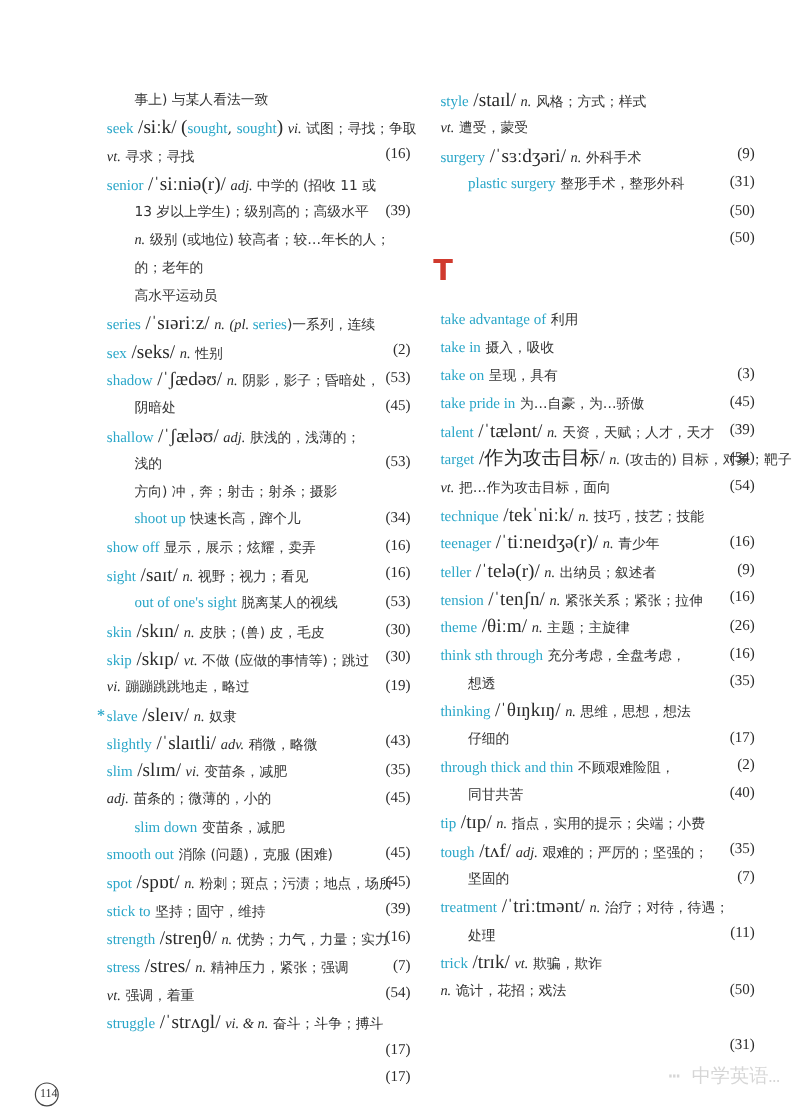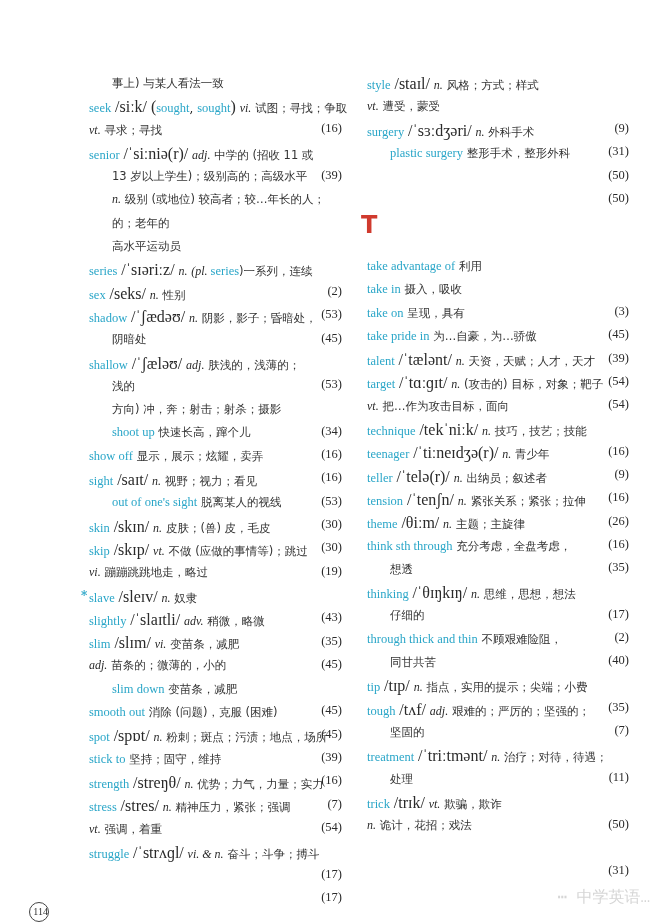--- a/index.html
+++ b/index.html
@@ -142,21 +142,21 @@
     <div class="line"><span class="hw">surgery</span> <span class="pron">/ˈsɜːdʒəri/</span> <span class="pos">n.</span> <span class="def">外科手术</span><span class="unit">(50)</span></div>
     <div class="line indent"><span class="hw">plastic surgery</span> <span class="def">整形手术，整形外科</span><span class="unit">(50)</span></div>
   </div>
 <div class="letter-heading">T</div>
 <div id="col-right-bottom" class="col col-right" style="top:255px;">
     <div class="line"><span class="hw">take advantage of</span> <span class="def">利用</span><span class="unit">(3)</span></div>
     <div class="line"><span class="hw">take in</span> <span class="def">摄入，吸收</span><span class="unit">(45)</span></div>
     <div class="line"><span class="hw">take on</span> <span class="def">呈现，具有</span><span class="unit">(39)</span></div>
     <div class="line"><span class="hw">take pride in</span> <span class="def">为…自豪，为…骄傲</span><span class="unit">(54)</span></div>
     <div class="line"><span class="hw">talent</span> <span class="pron">/ˈtælənt/</span> <span class="pos">n.</span> <span class="def">天资，天赋；人才，天才</span><span class="unit">(54)</span></div>
-    <div class="line"><span class="hw">target</span> <span class="pron">/ˈtɑːɡɪt/</span> <span class="pos">n.</span> <span class="def">(攻击的) 目标，对象；靶子</span></div>
+    <div class="line"><span class="hw">target</span> <span class="pron">/作为攻击目标/</span> <span class="pos">n.</span> <span class="def">(攻击的) 目标，对象；靶子</span></div>
     <div class="line indent-deep"><span class="pos">vt.</span> <span class="def">把…作为攻击目标，面向</span><span class="unit">(16)</span></div>
     <div class="line"><span class="hw">technique</span> <span class="pron">/tekˈniːk/</span> <span class="pos">n.</span> <span class="def">技巧，技艺；技能</span><span class="unit">(9)</span></div>
     <div class="line"><span class="hw">teenager</span> <span class="pron">/ˈtiːneɪdʒə(r)/</span> <span class="pos">n.</span> <span class="def">青少年</span><span class="unit">(16)</span></div>
     <div class="line"><span class="hw">teller</span> <span class="pron">/ˈtelə(r)/</span> <span class="pos">n.</span> <span class="def">出纳员；叙述者</span><span class="unit">(26)</span></div>
     <div class="line"><span class="hw">tension</span> <span class="pron">/ˈtenʃn/</span> <span class="pos">n.</span> <span class="def">紧张关系；紧张；拉伸</span><span class="unit">(16)</span></div>
     <div class="line"><span class="hw">theme</span> <span class="pron">/θiːm/</span> <span class="pos">n.</span> <span class="def">主题；主旋律</span><span class="unit">(35)</span></div>
     <div class="line"><span class="hw">think sth through</span> <span class="def">充分考虑，全盘考虑，</span></div>
     <div class="line indent"><span class="def">想透</span><span class="unit">(17)</span></div>
     <div class="line"><span class="hw">thinking</span> <span class="pron">/ˈθɪŋkɪŋ/</span> <span class="pos">n.</span> <span class="def">思维，思想，想法</span><span class="unit">(2)</span></div>
     <div class="line indent"><span class="def">仔细的</span><span class="unit">(40)</span></div>

